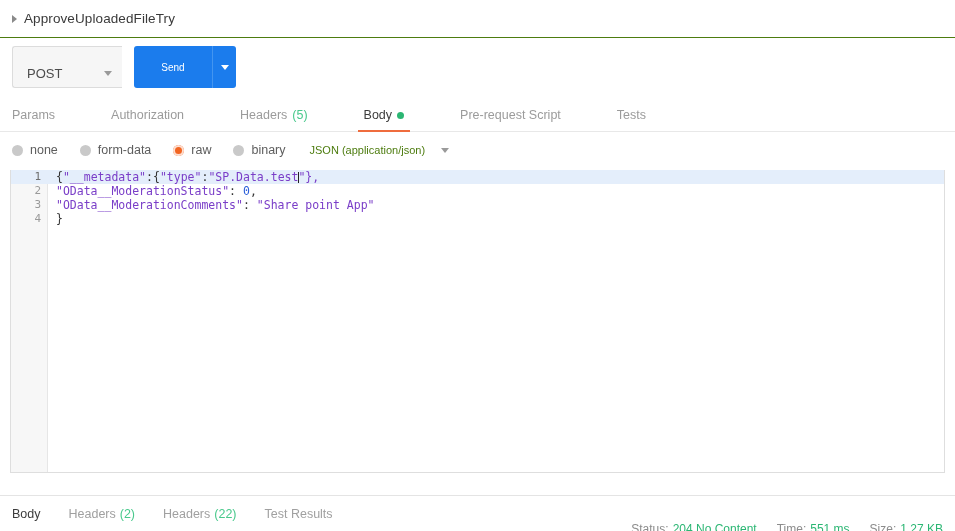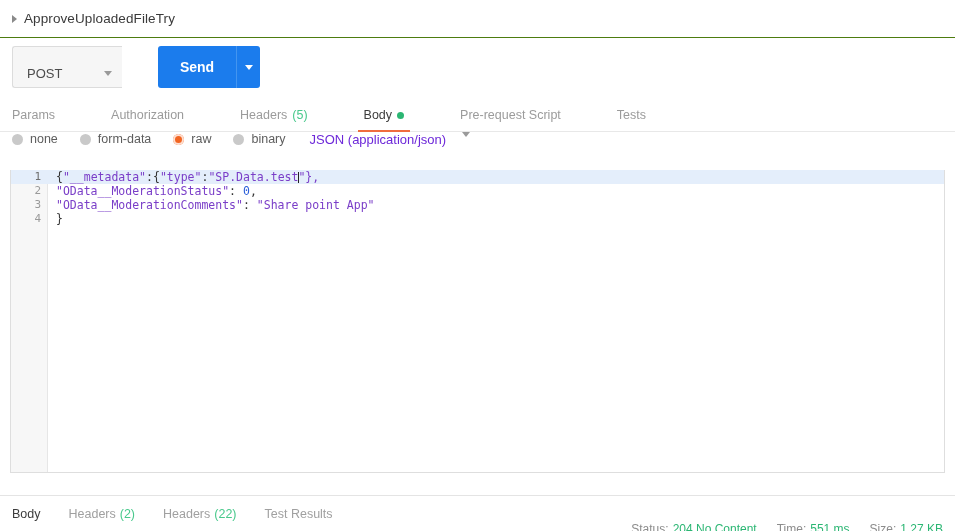--- a/index.html
+++ b/index.html
@@ -87,26 +87,25 @@
   .send-group {
     display: flex;
     margin-left: 12px;
     height: 42px;
   }
   .send-btn {
     background: #1b7ced;
     color: #fff;
     border: none;
     width: 78px;
-    font-size: 14px;
-    font-weight: bold;
+    font-size: 10px;
+    font-weight: normal;
     border-radius: 3px 0 0 3px;
     cursor: pointer;
     font-family: "Liberation Sans", sans-serif;
-    margin-left: 24px;
   }
   .send-caret-btn {
     background: #1b7ced;
     border: none;
     border-left: 1px solid #4395f0;
     width: 24px;
     border-radius: 0 3px 3px 0;
     display: flex;
     align-items: center;
     justify-content: center;
@@ -153,21 +152,21 @@
   .green-dot {
     width: 7px; height: 7px;
     border-radius: 50%;
     background: #2bb673;
     display: inline-block;
   }
 
   
   .bodytype-row {
     display: flex;
-    align-items: flex-start;
+    align-items: center;
     height: 36px;
     padding: 0 12px;
     background: #fff;
   }
   .radio-item {
     display: flex;
     align-items: center;
     margin-right: 22px;
     cursor: pointer;
     font-size: 12.5px;
@@ -178,22 +177,22 @@
     border-radius: 50%;
     background: #c9c9c9;
     margin-right: 7px;
     flex: none;
   }
   .radio-item.selected .radio-dot {
     background: #f26522;
     box-shadow: inset 0 0 0 2px #fdded0;
   }
   .json-type {
-    font-size: 13px;
-    color: #6d28d9;
+    font-size: 11px;
+    color: #4d7c0f;
     margin-left: 2px;
     cursor: pointer;
   }
   .json-caret {
     width: 0; height: 0;
     border-top: 5px solid #9a9a9a;
     border-left: 4.5px solid transparent;
     border-right: 4.5px solid transparent;
     margin-left: 16px;
     cursor: pointer;

